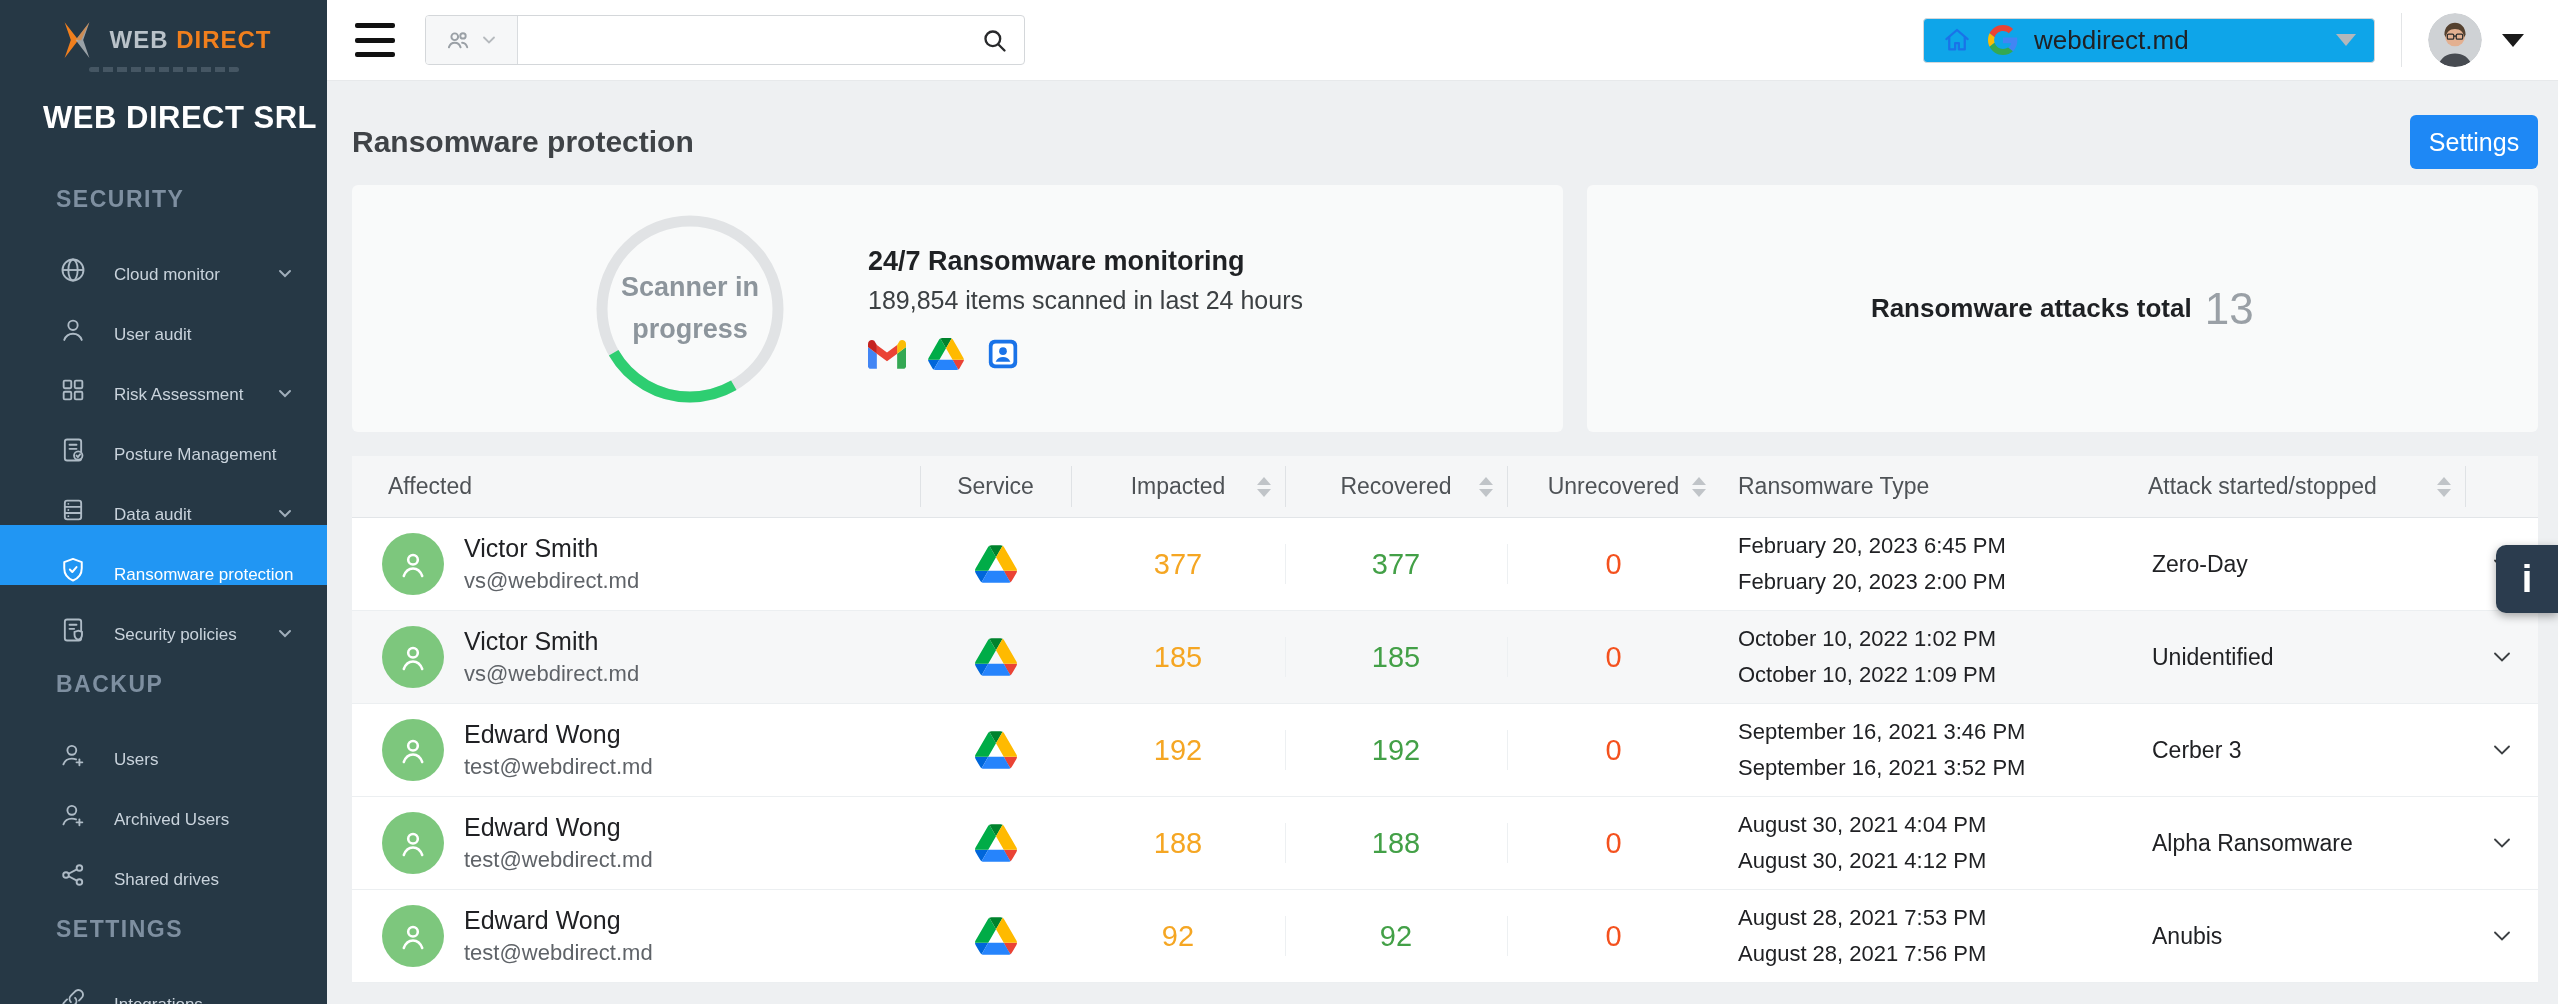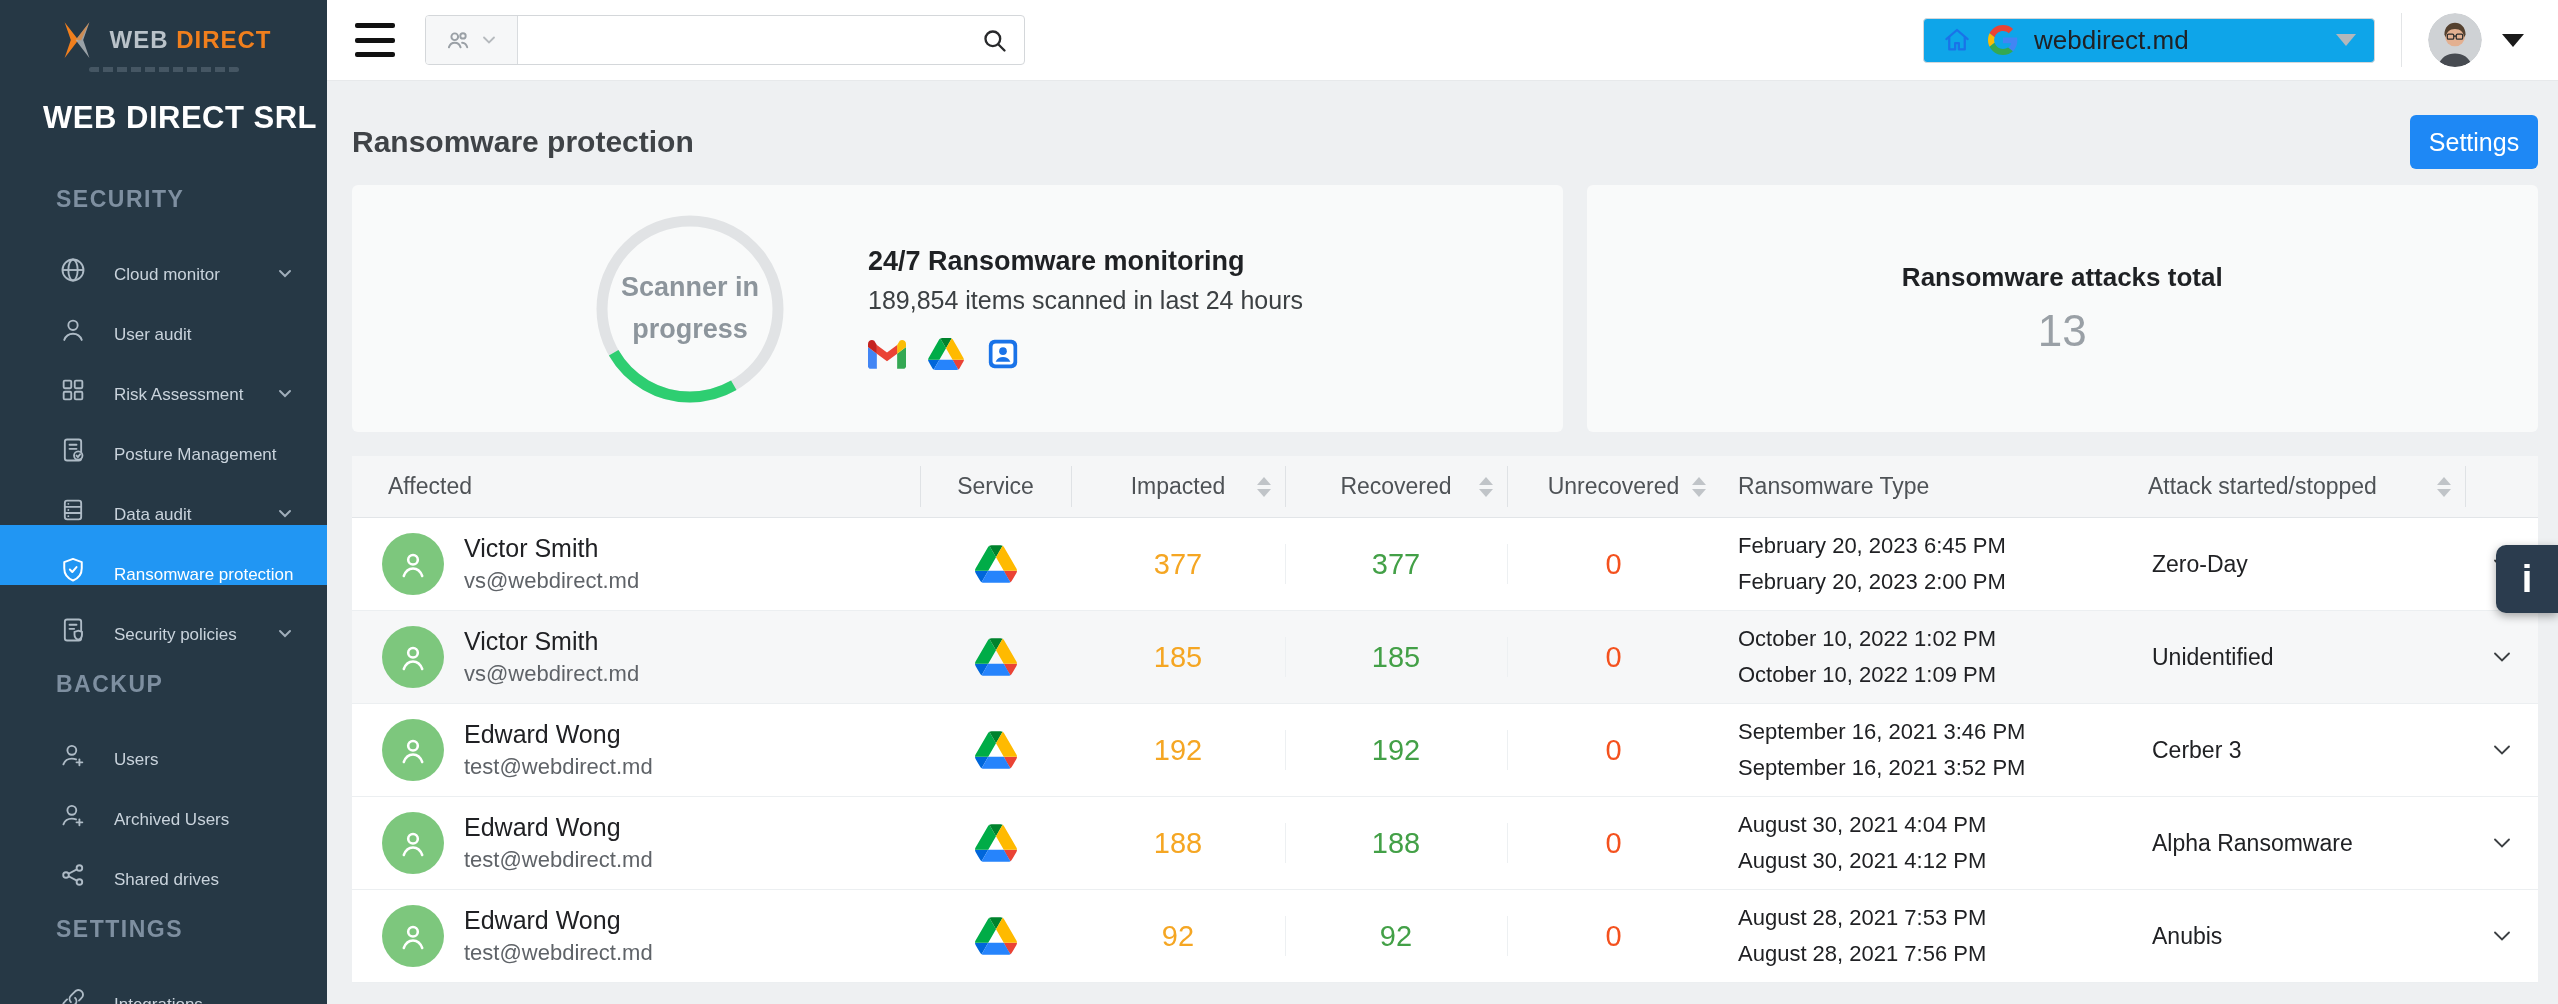--- a/index.html
+++ b/index.html
@@ -45,21 +45,21 @@
 
   .content { flex:1; padding:30px 20px 0 25px; background:#eef0f2; overflow:hidden; }
   .page-head { display:flex; align-items:center; justify-content:space-between; height:62px; margin-bottom:12px; }
   .page-title { font-size:30px; font-weight:600; color:#3f4347; }
   .settings-btn { width:128px; height:54px; background:#1e88f5; color:#fff; font-size:25px; font-weight:500; border:none; border-radius:6px; cursor:pointer; }
 
   
   .cards { display:flex; gap:24px; }
   .card { background:#f9fafa; border-radius:6px; height:247px; }
   .card.monitor { flex:1.02; display:flex; align-items:center; padding-left:240px; gap:80px; }
-  .card.attacks { flex:1; display:flex; flex-direction:column; align-items:center; justify-content:center; gap:13px; }
+  .card.attacks { flex:1; display:flex; align-items:center; justify-content:center; gap:13px; }
   .ringwrap { position:relative; width:196px; height:196px; }
   .ring-label { position:absolute; inset:0; display:flex; align-items:center; justify-content:center; text-align:center;
     color:#8d959c; font-size:27px; font-weight:700; line-height:1.55; padding:0 26px; }
   .mon-text .mon-title { font-size:27px; font-weight:700; color:#1f2124; margin-bottom:9px; }
   .mon-text .mon-sub { font-size:25px; color:#3c4043; margin-bottom:22px; }
   .mon-services { display:flex; align-items:center; gap:22px; }
   .attacks-title { font-size:26px; font-weight:700; color:#1f2124; }
   .attacks-value { font-size:44px; color:#9aa0a6; }
 
   

